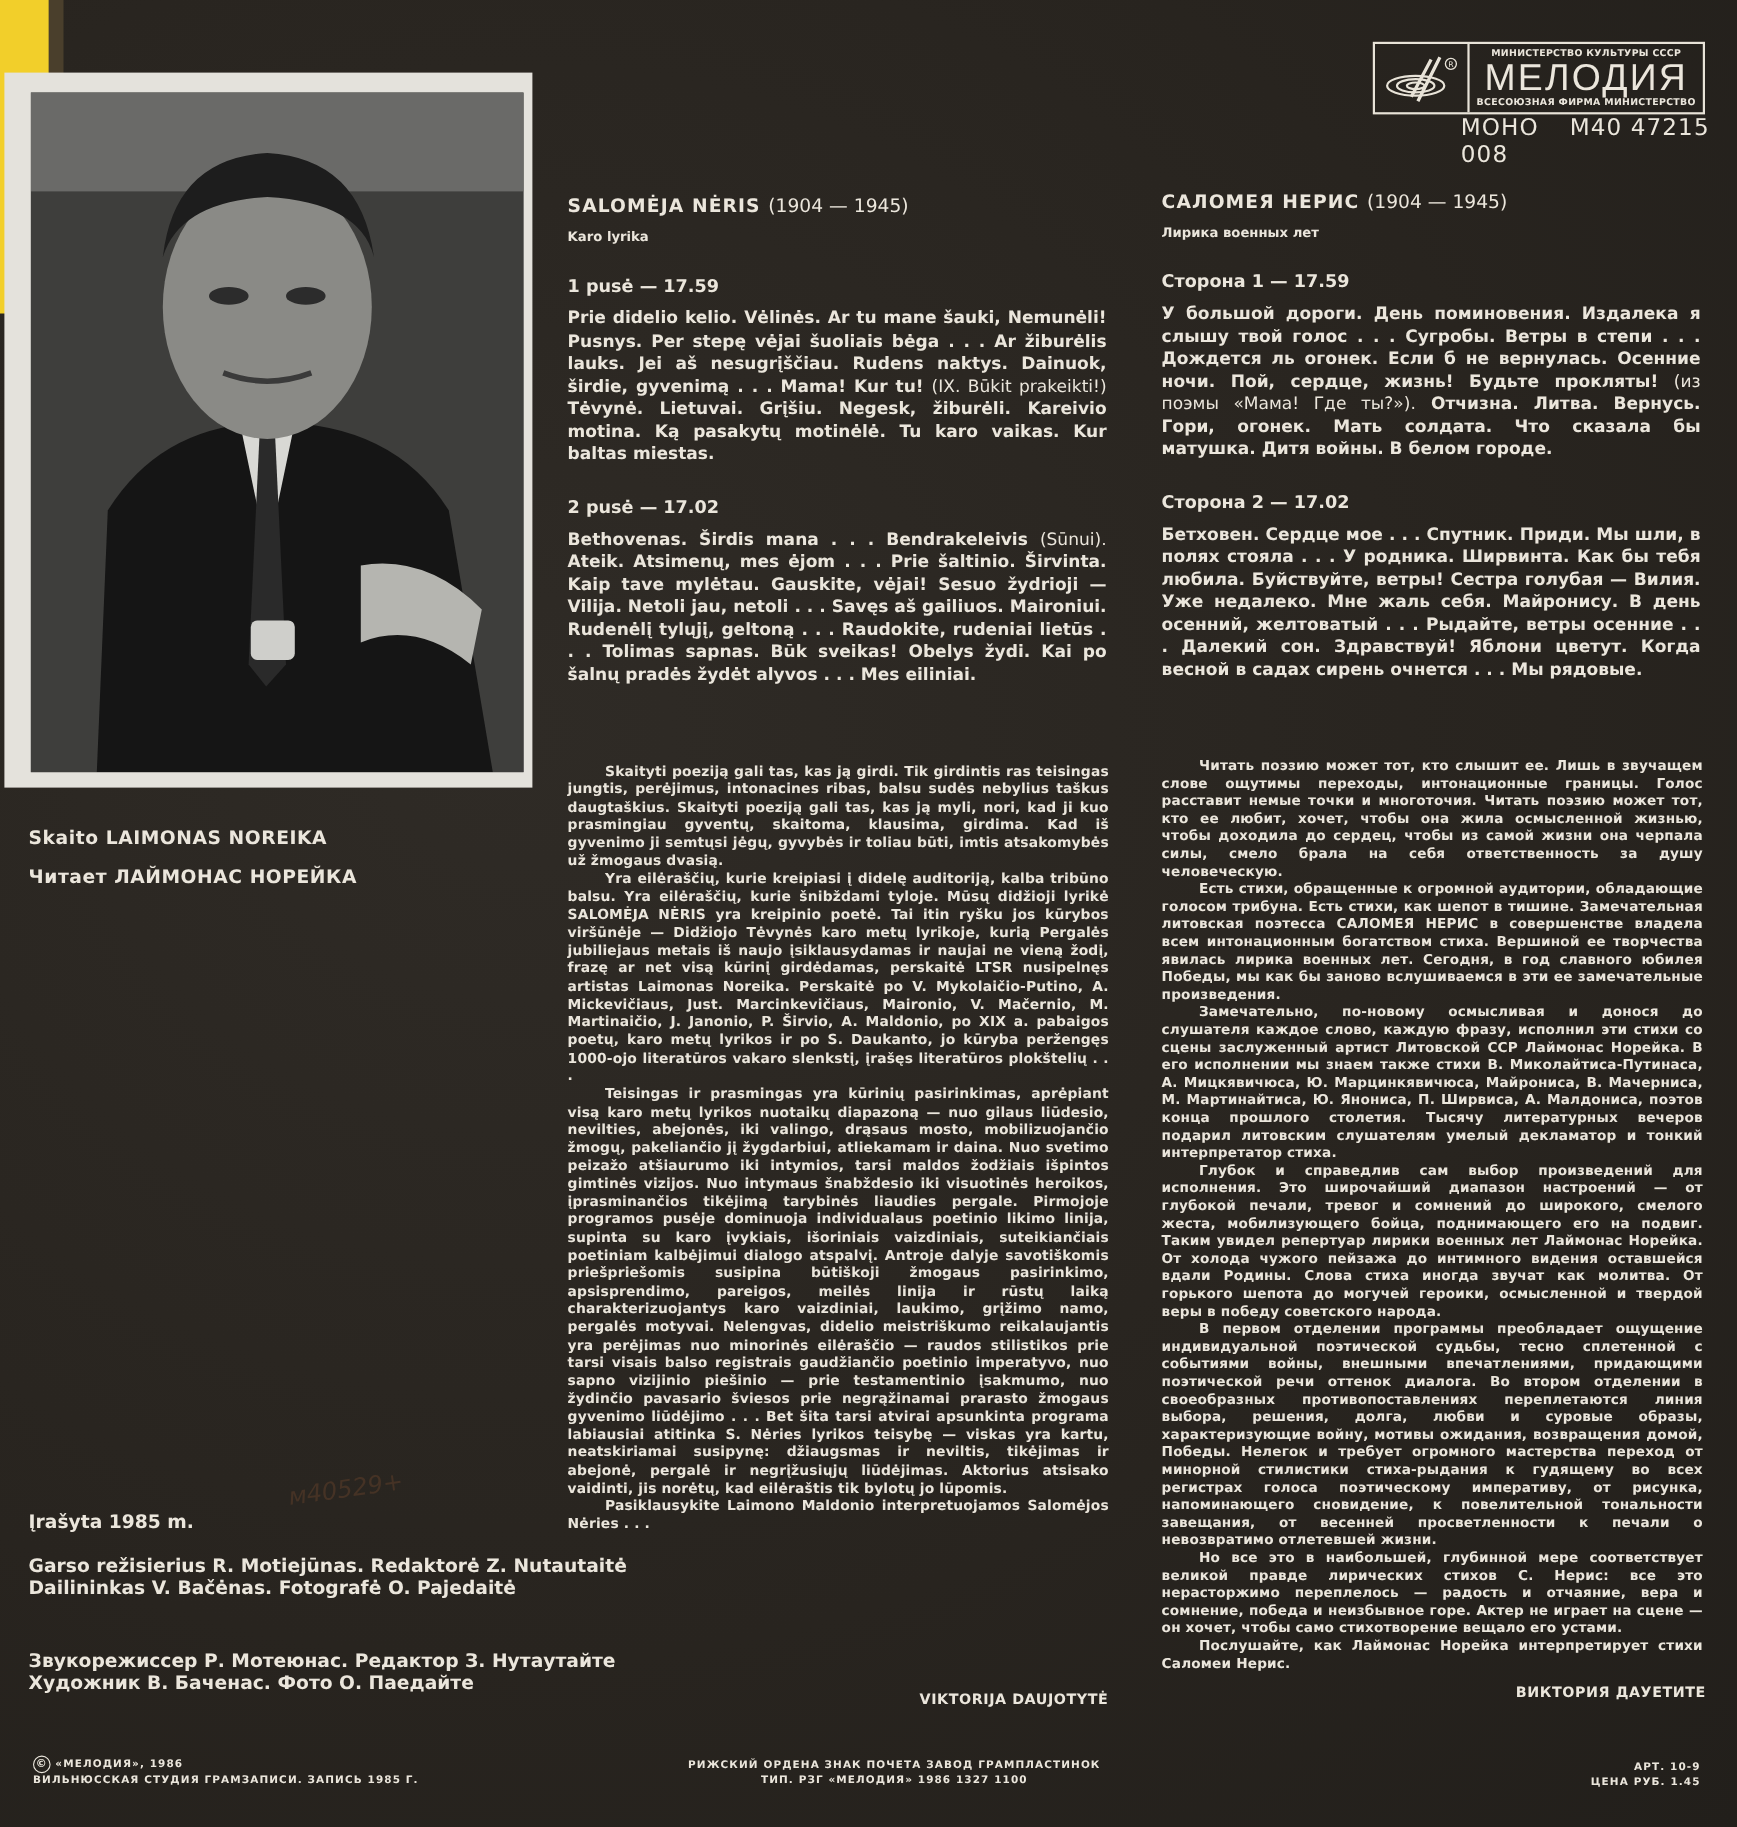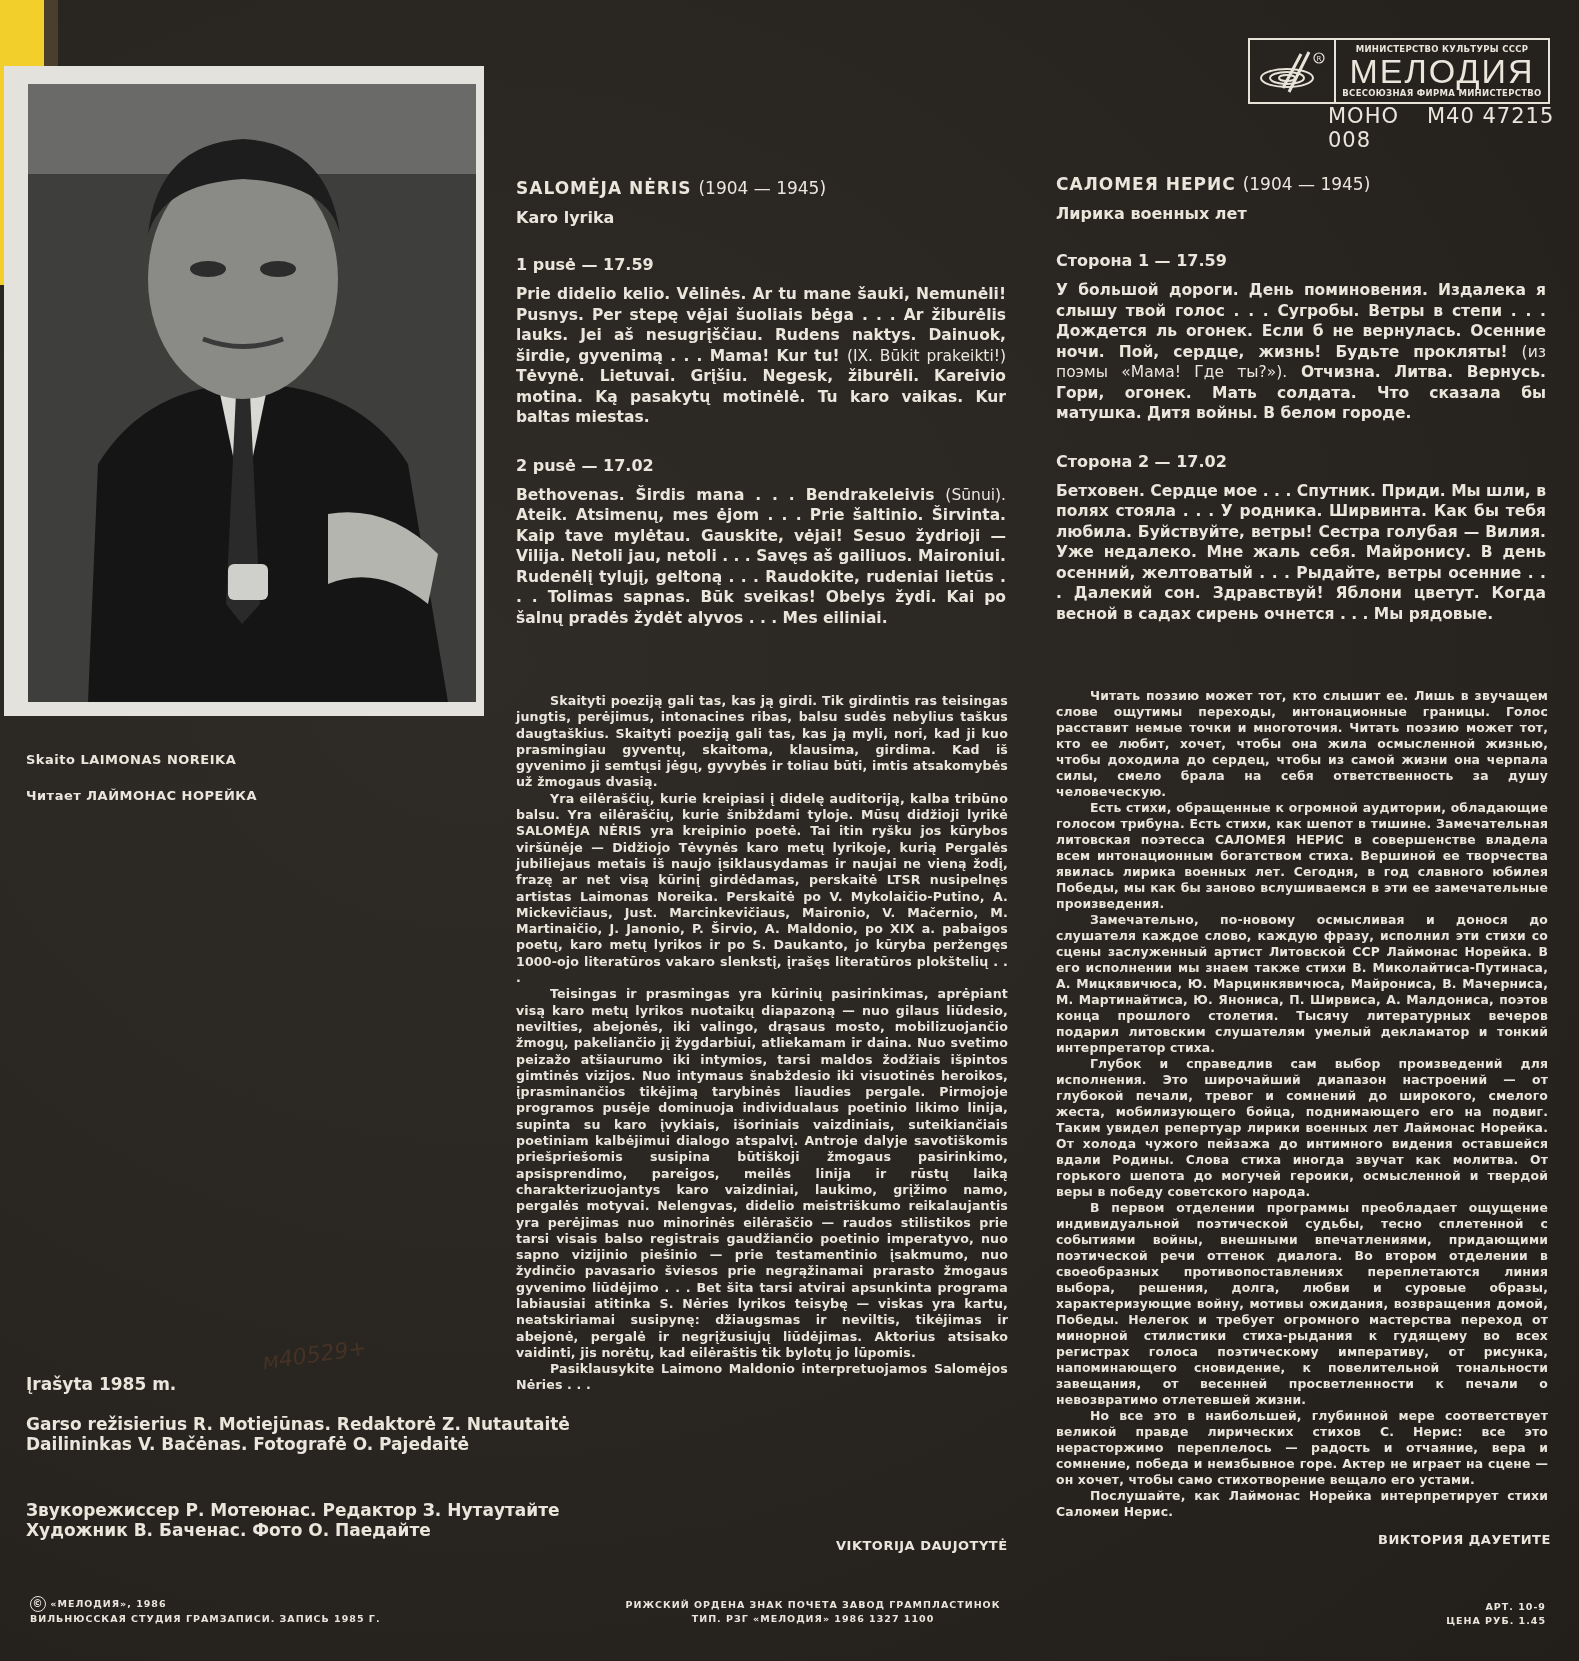--- a/index.html
+++ b/index.html
@@ -24,29 +24,29 @@
   .logo .top,.logo .bot{font-size:8.5px;font-weight:bold;letter-spacing:0.3px;line-height:10px;}
   .logo .big{font-size:34px;line-height:34px;letter-spacing:2px;font-family:"Liberation Sans",sans-serif;}
   .catalog{position:absolute;left:1328px;top:104px;font-size:21px;letter-spacing:1px;}
   .catalog span{margin-left:28px;}
   
   .col{position:absolute;font-weight:bold;}
   .lt{left:516px;width:490px;}
   .ru{left:1056px;width:490px;}
   .h-name{font-size:17px;letter-spacing:1px;}
   .h-name .yrs{font-weight:normal;letter-spacing:0;}
-  .h-sub{font-size:16px;margin-top:10px;}
+  .h-sub{font-size:12px;margin-top:10px;}
   .side{font-size:16px;margin-top:28px;}
   .tracks{font-size:15.5px;line-height:20.5px;margin-top:10px;text-align:justify;}
   .tracks .n{font-weight:normal;}
   .essay{position:absolute;font-size:12.6px;line-height:16.3px;text-align:justify;font-weight:bold;letter-spacing:0.15px;}
   .essay p{margin:0;text-indent:34px;}
   .sign{position:absolute;font-size:13px;font-weight:bold;letter-spacing:0.5px;}
   .left-txt{position:absolute;left:26px;font-weight:bold;}
-  .reader{font-size:13px;letter-spacing:0.5px;text-align:center;}
+  .reader{font-size:17px;letter-spacing:0.5px;text-align:center;}
   .small{font-size:17px;line-height:20px;}
   .tiny{font-size:9.5px;letter-spacing:1px;line-height:14px;}
   .pencil{position:absolute;left:262px;top:1342px;transform:rotate(-8deg);color:#4a3526;font-size:22px;font-style:italic;opacity:.85;}
 </style>
 </head>
 <body>
 
 <div class="sleeve"></div>
 
 <div class="sticker">

